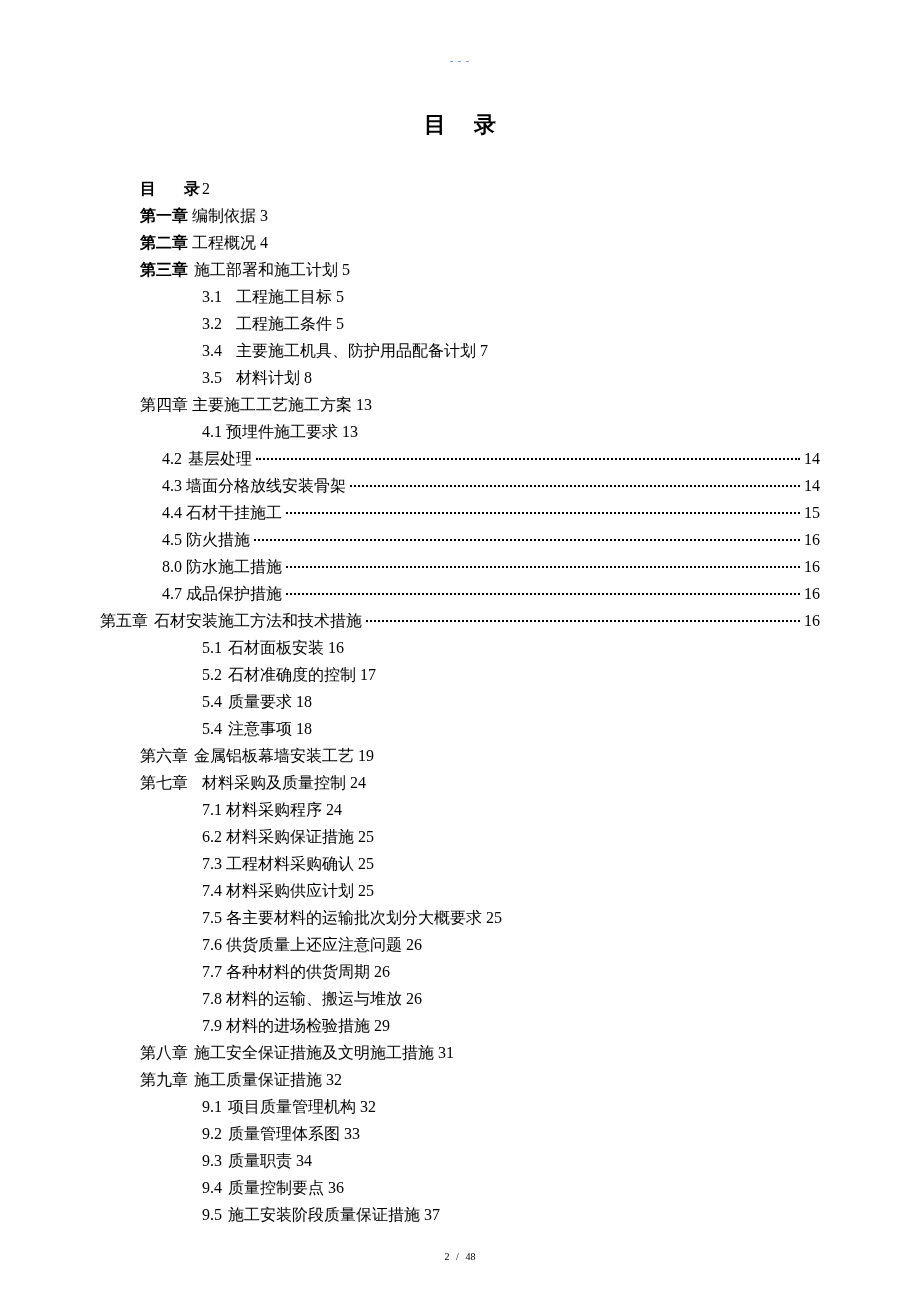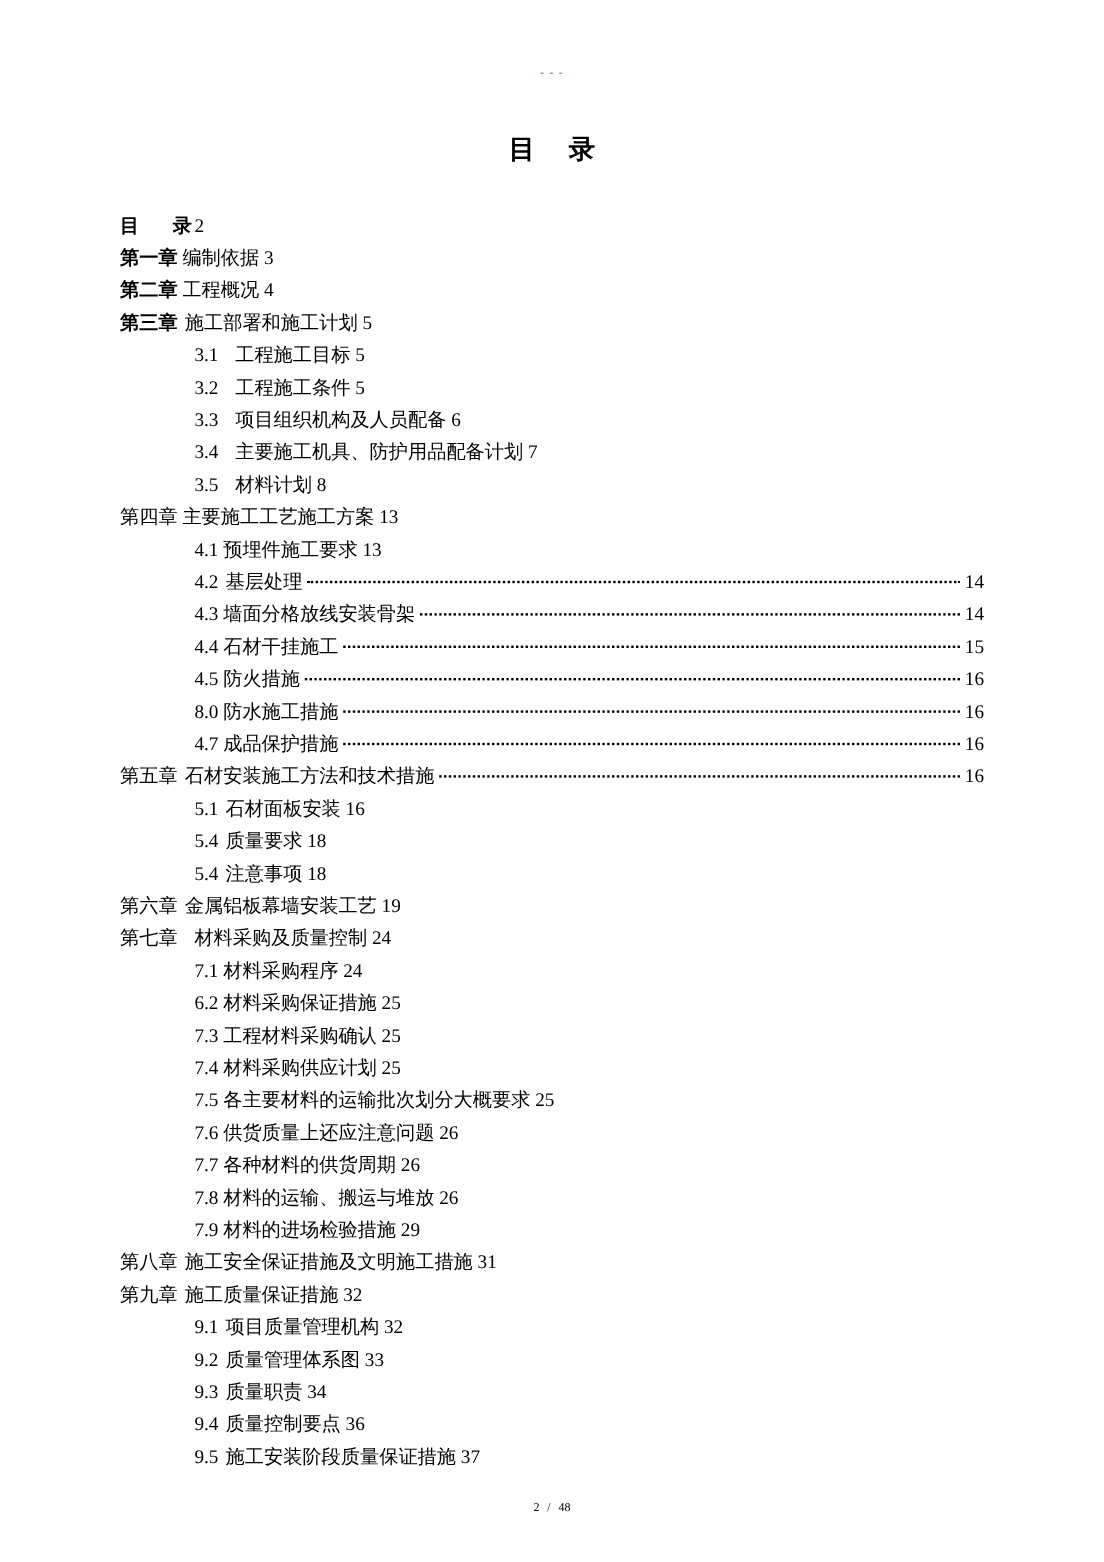--- a/index.html
+++ b/index.html
@@ -32,20 +32,21 @@
       font-weight: bold;
       letter-spacing: 28px;
       margin-top: 50px;
       margin-bottom: 35px;
       padding-left: 28px;
     }
     .toc-line {
       line-height: 27px;
       white-space: nowrap;
       overflow: hidden;
+      margin-left: 40px;
     }
     .bold {
       font-weight: bold;
     }
     .indent-1 {
       padding-left: 62px;
     }
     .dotted-line {
       display: flex;
       align-items: baseline;
@@ -112,23 +113,20 @@
     <span class="bold">第三章</span><span class="sec-gap-sm"></span><span>施工部署和施工计划</span> <span>5</span>
   </div>
 
   <div class="toc-line indent-1">
     <span class="sec-num">3.1</span><span class="sec-gap"></span><span>工程施工目标</span> <span>5</span>
   </div>
   <div class="toc-line indent-1">
     <span class="sec-num">3.2</span><span class="sec-gap"></span><span>工程施工条件</span> <span>5</span>
   </div>
   <div class="toc-line indent-1">
-    <span class="sec-num">3.3</span><span class="sec-gap"></span><span>项目组织机构及人员配备</span> <span>6</span>
-  </div>
-  <div class="toc-line indent-1">
     <span class="sec-num">3.4</span><span class="sec-gap"></span><span>主要施工机具、防护用品配备计划</span> <span>7</span>
   </div>
   <div class="toc-line indent-1">
     <span class="sec-num">3.5</span><span class="sec-gap"></span><span>材料计划</span> <span>8</span>
   </div>
 
   <div class="toc-line">
     <span>第四章</span> <span>主要施工工艺施工方案</span> <span>13</span>
   </div>
 
@@ -168,20 +166,23 @@
   </div>
 
   <div class="dotted-line">
     <span class="label"><span>第五章</span><span class="sec-gap-sm"></span><span>石材安装施工方法和技术措施</span></span>
     <span class="dots"></span>
     <span class="page">16</span>
   </div>
 
   <div class="toc-line indent-1">
     <span class="sec-num">5.1</span><span class="sec-gap-sm"></span><span>石材面板安装</span> <span>16</span>
+  </div>
+  <div class="toc-line indent-1">
+    <span class="sec-num">5.2</span><span class="sec-gap-sm"></span><span>石材准确度的控制</span> <span>17</span>
   </div>
   <div class="toc-line indent-1">
     <span class="sec-num">5.4</span><span class="sec-gap-sm"></span><span>质量要求</span> <span>18</span>
   </div>
   <div class="toc-line indent-1">
     <span class="sec-num">5.4</span><span class="sec-gap-sm"></span><span>注意事项</span> <span>18</span>
   </div>
 
   <div class="toc-line">
     <span>第六章</span><span class="sec-gap-sm"></span><span>金属铝板幕墙安装工艺</span> <span>19</span>

